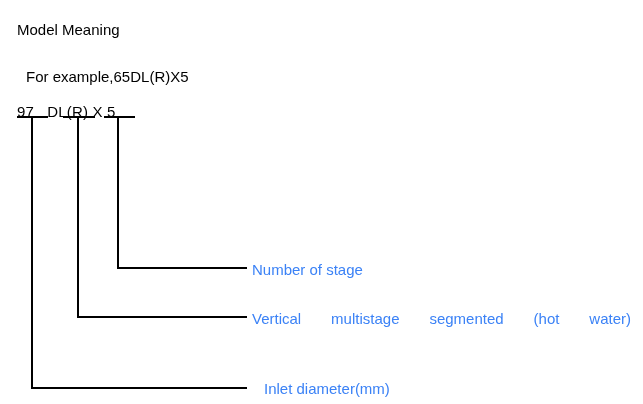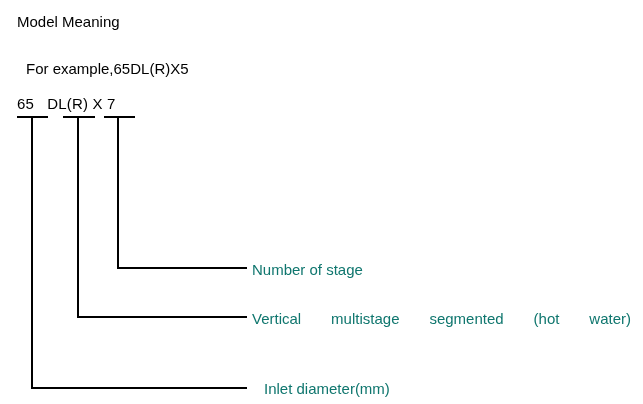--- a/index.html
+++ b/index.html
@@ -17,20 +17,21 @@
     height: 404px;
     background: #ffffff;
     overflow: hidden;
   }
   .txt {
     position: absolute;
     white-space: pre;
     color: #000000;
     font-size: 15px;
     line-height: 18px;
+    margin-top: 8px;
   }
   #title {
     left: 17px;
     top: 13px;
     font-size: 15px;
   }
   #example {
     left: 26px;
     top: 60px;
     font-size: 15px;
@@ -38,21 +39,21 @@
   #modelcode {
     left: 17px;
     top: 95px;
     font-size: 15px;
     letter-spacing: 0.2px;
   }
   .label {
     position: absolute;
     font-size: 15px;
     line-height: 22px;
-    color: #0f766e;
+    color: #3b82f6;
   }
   #label-stage {
     left: 252px;
     top: 259px;
     white-space: pre;
   }
   #label-pump {
     left: 252px;
     top: 308px;
     width: 379px;
@@ -88,21 +89,21 @@
 </style>
 </head>
 <body>
 
 <div id="page">
 
   <div class="txt" id="title">Model Meaning</div>
 
   <div class="txt" id="example">For example,65DL(R)X5</div>
 
-  <div class="txt" id="modelcode">65   DL(R) X 7</div>
+  <div class="txt" id="modelcode">97   DL(R) X 5</div>
 
   <svg id="lines" viewBox="0 0 643 404">
     <g stroke="#000000" stroke-width="2" fill="none" shape-rendering="crispEdges">
 
       <line x1="17" y1="117" x2="48" y2="117"></line>
       <line x1="63" y1="117" x2="95" y2="117"></line>
       <line x1="104" y1="117" x2="135" y2="117"></line>
 
       <polyline points="118,117 118,268 247,268"></polyline>
 

